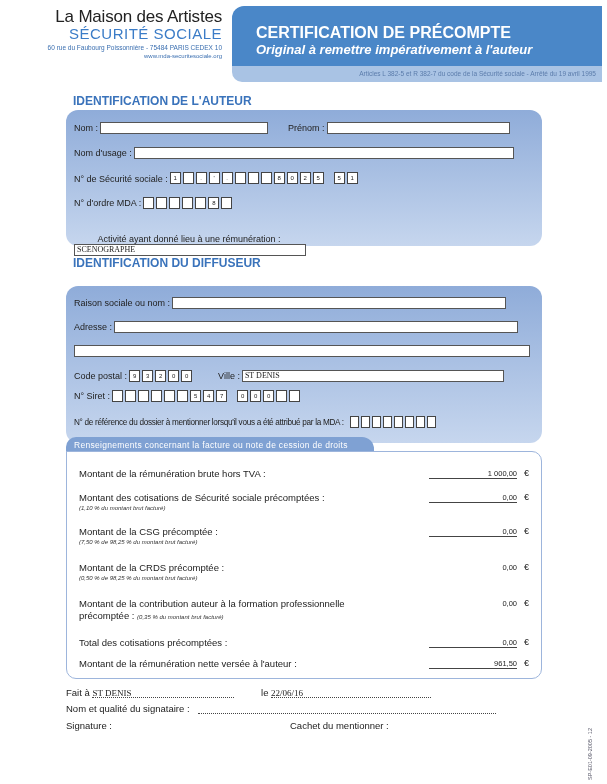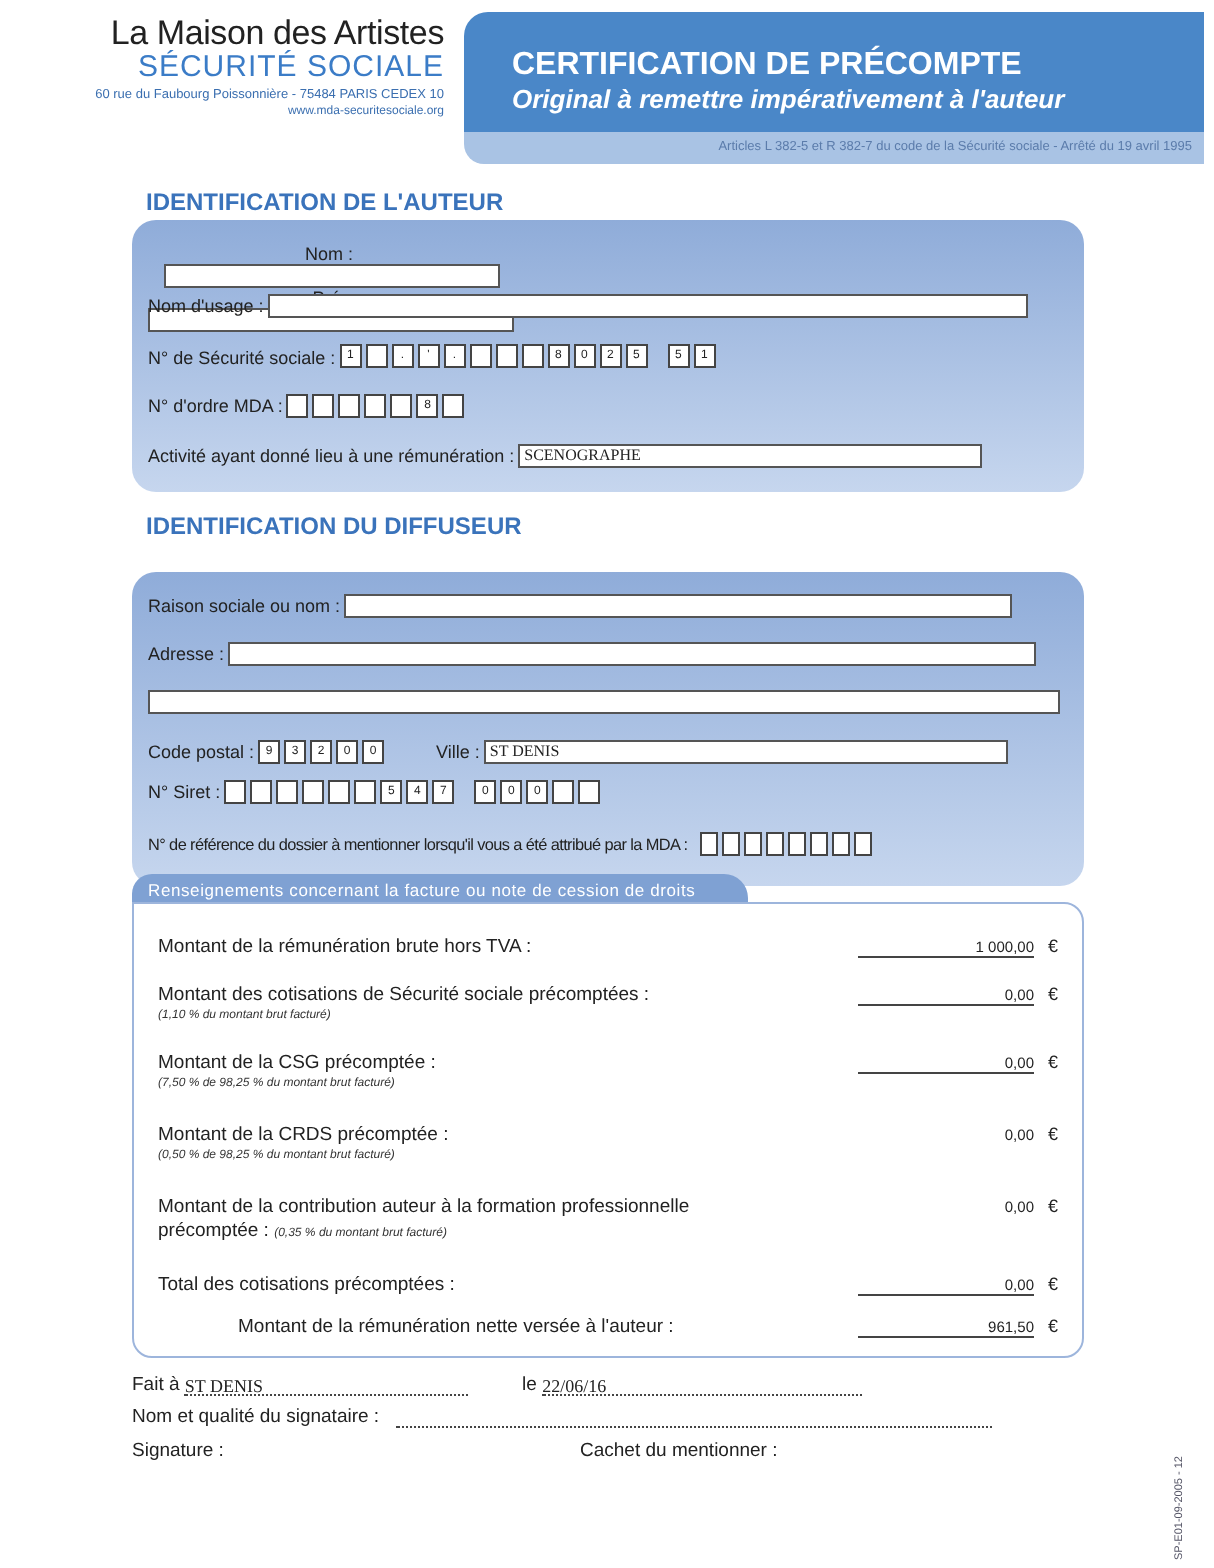--- a/index.html
+++ b/index.html
@@ -63,21 +63,21 @@
 <div class="hdr">
   <div class="sub"></div>
   <div class="bar"></div>
   <div class="t1">CERTIFICATION DE PRÉCOMPTE</div>
   <div class="t2">Original à remettre impérativement à l'auteur</div>
   <div class="t3">Articles L 382-5 et R 382-7 du code de la Sécurité sociale - Arrêté du 19 avril 1995</div>
 </div>
 
 <div class="section-title" style="top:94px;">IDENTIFICATION DE L'AUTEUR</div>
 <div class="panel" style="top:110px;height:136px;">
-  <div class="row" style="top:12px;flex-direction:column;">
+  <div class="row" style="top:12px;">
     <span class="lbl">Nom :</span>
     <div class="field" style="width:168px;"></div>
     <span class="lbl" style="margin-left:20px;">Prénom :</span>
     <div class="field" style="width:183px;"></div>
   </div>
   <div class="row" style="top:37px;">
     <span class="lbl">Nom d'usage :</span>
     <div class="field" style="width:380px;"></div>
   </div>
   <div class="row" style="top:62px;align-items:flex-end;">
@@ -105,21 +105,21 @@
     <div class="boxes">
       <div class="cell"></div>
       <div class="cell"></div>
       <div class="cell"></div>
       <div class="cell"></div>
       <div class="cell"></div>
       <div class="cell">8</div>
       <div class="cell"></div>
     </div>
   </div>
-  <div class="row" style="top:112px;">
+  <div class="row" style="top:124px;flex-direction:column;">
     <span class="lbl">Activité ayant donné lieu à une rémunération :</span>
     <div class="field" style="width:232px;">SCENOGRAPHE</div>
   </div>
 </div>
 
 <div class="section-title" style="top:256px;">IDENTIFICATION DU DIFFUSEUR</div>
 <div class="panel" style="top:286px;height:157px;">
   <div class="row" style="top:11px;">
     <span class="lbl">Raison sociale ou nom :</span>
     <div class="field" style="width:334px;"></div>
@@ -221,21 +221,21 @@
     <span class="v">0,00</span><span class="eur">€</span>
   </div>
 
   <div class="li" style="top:185px;">
     <div class="main">Total des cotisations précomptées :</div>
   </div>
   <div class="amt ul" style="top:185px;">
     <span class="v">0,00</span><span class="eur">€</span>
   </div>
 
-  <div class="li" style="top:206px;margin-left:40px;">
+  <div class="li" style="top:206px;">
     <div class="main">Montant de la rémunération nette versée à l'auteur :</div>
   </div>
   <div class="amt ul" style="top:206px;">
     <span class="v">961,50</span><span class="eur">€</span>
   </div>
 </div>
 
 <div class="foot" style="top:687px;">
   <span>Fait à</span>
   <span class="dots" style="width:142px;">ST DENIS</span>

